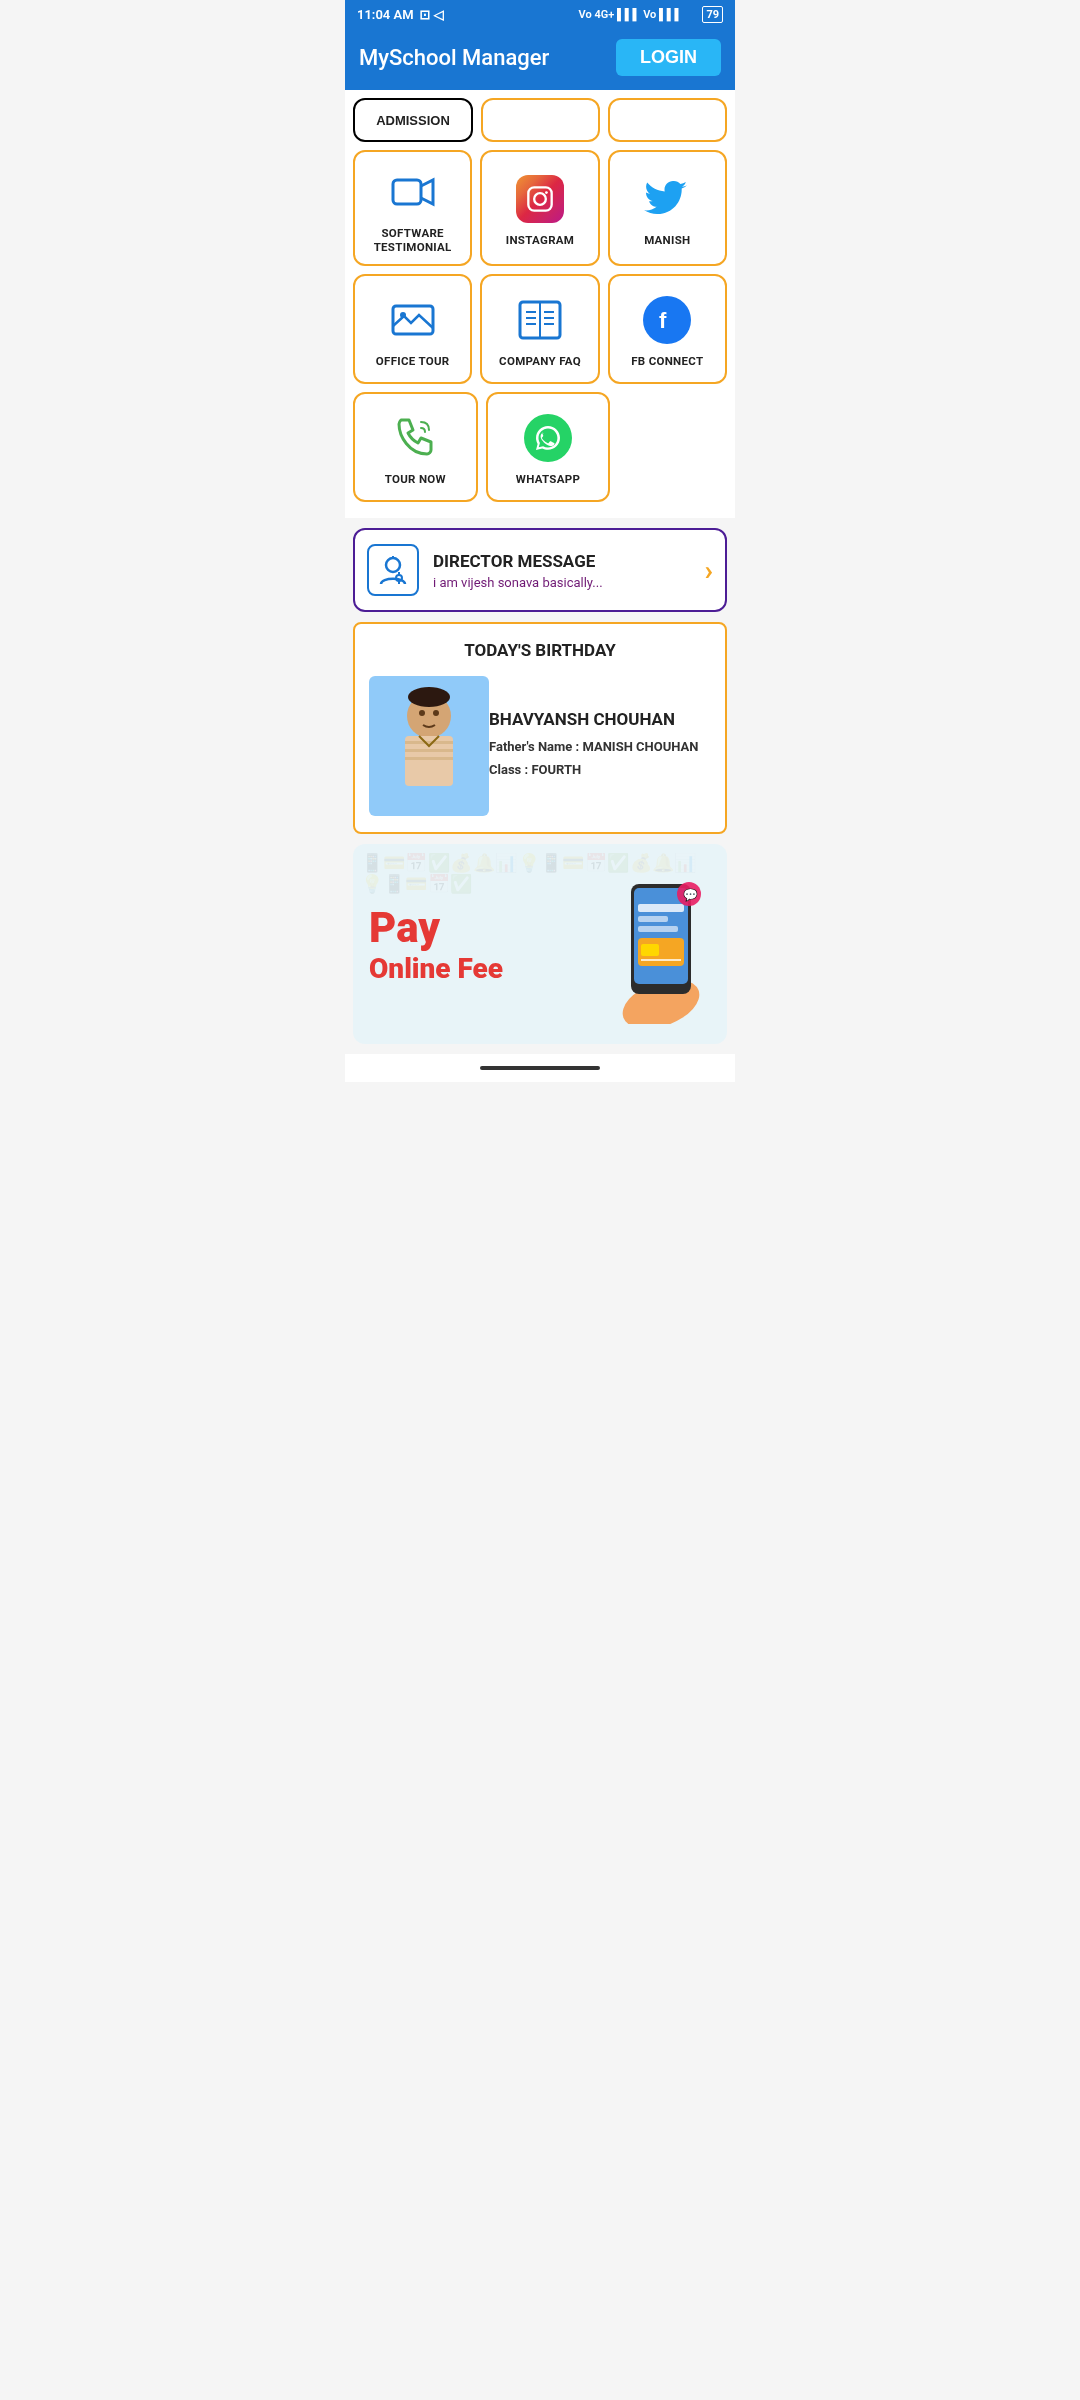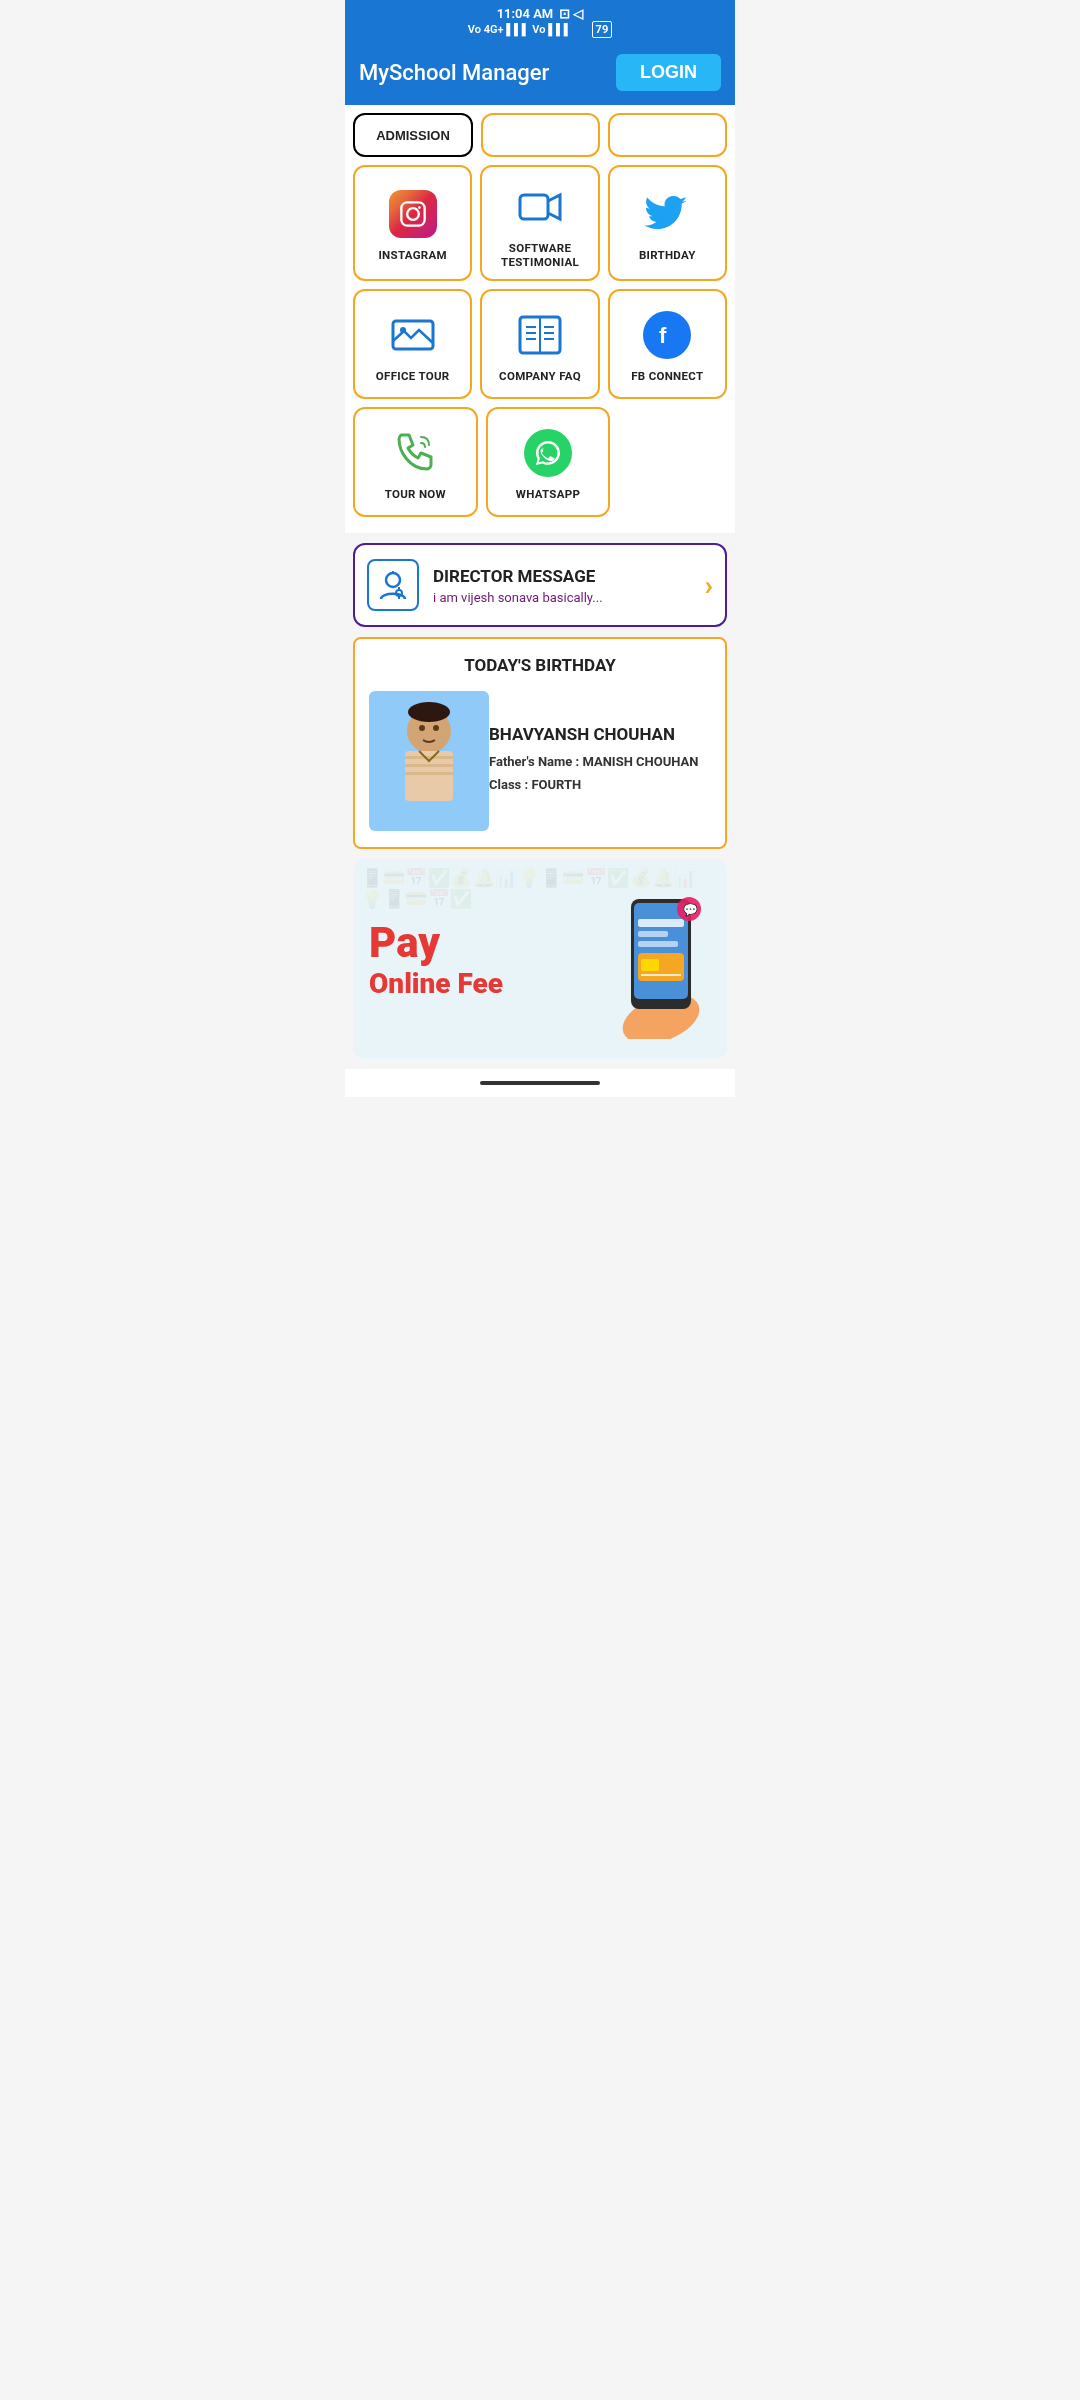--- a/index.html
+++ b/index.html
@@ -15,21 +15,20 @@
     
     .status-bar {
       background: #1976d2;
       color: white;
       display: flex;
       justify-content: space-between;
       align-items: center;
       padding: 6px 12px;
       font-size: 13px;
       font-weight: 600;
-      flex-direction: column;
     }
     .status-left { display: flex; align-items: center; gap: 6px; }
     .status-right { display: flex; align-items: center; gap: 20px; font-size: 11px; }
     .battery-icon {
       border: 1.5px solid white;
       border-radius: 2px;
       padding: 1px 3px;
       font-size: 11px;
       font-weight: bold;
     }
@@ -328,46 +327,46 @@
 
   <div class="admission-row">
     <button class="admission-btn">ADMISSION</button>
     <div class="admission-btn-empty"></div>
     <div class="admission-btn-empty"></div>
   </div>
 
   <div class="grid-row">
     <div class="grid-item">
       <div class="icon-wrap">
+        <svg width="48" height="48" viewBox="0 0 48 48">
+          <rect x="4" y="12" width="28" height="24" rx="4" fill="none" stroke="#1976d2" stroke-width="3"></rect>
+          <polyline points="32,18 44,12 44,36 32,30" fill="none" stroke="#1976d2" stroke-width="3"></polyline>
+        </svg>
+      </div>
+      <span class="label">SOFTWARE TESTIMONIAL</span>
+    </div>
+    <div class="grid-item">
+      <div class="icon-wrap">
         <div class="instagram-icon">
           <svg viewBox="0 0 24 24" fill="white">
             <rect x="2" y="2" width="20" height="20" rx="5" ry="5" fill="none" stroke="white" stroke-width="2"></rect>
             <circle cx="12" cy="12" r="5" fill="none" stroke="white" stroke-width="2"></circle>
             <circle cx="17.5" cy="6.5" r="1.2" fill="white"></circle>
           </svg>
         </div>
       </div>
       <span class="label">INSTAGRAM</span>
     </div>
     <div class="grid-item">
       <div class="icon-wrap">
         <svg width="48" height="48" viewBox="0 0 48 48">
-          <rect x="4" y="12" width="28" height="24" rx="4" fill="none" stroke="#1976d2" stroke-width="3"></rect>
-          <polyline points="32,18 44,12 44,36 32,30" fill="none" stroke="#1976d2" stroke-width="3"></polyline>
-        </svg>
-      </div>
-      <span class="label">SOFTWARE TESTIMONIAL</span>
-    </div>
-    <div class="grid-item">
-      <div class="icon-wrap">
-        <svg width="48" height="48" viewBox="0 0 48 48">
           <path d="M44 10.5c-1.5.7-3.2 1.1-4.9 1.3 1.8-1.1 3.1-2.8 3.7-4.8-1.7 1-3.5 1.7-5.4 2.1A8.6 8.6 0 0 0 30 6c-4.7 0-8.5 3.8-8.5 8.5 0 .7.1 1.3.2 2-7.1-.4-13.3-3.7-17.5-8.9-.7 1.2-1.1 2.6-1.1 4.1 0 2.9 1.5 5.5 3.8 7A8.5 8.5 0 0 1 3 17.6v.1c0 4.1 2.9 7.5 6.8 8.3-.7.2-1.4.3-2.2.3-.5 0-1 0-1.5-.1 1 3.2 4 5.5 7.6 5.6A17.2 17.2 0 0 1 3 35.4c-.6 0-1.2 0-1.8-.1A24.3 24.3 0 0 0 14.4 39c15.7 0 24.3-13 24.3-24.3 0-.4 0-.7 0-1.1A17.4 17.4 0 0 0 44 10.5z" fill="#1da1f2"></path>
         </svg>
       </div>
-      <span class="label">BIRTHDAY</span>
+      <span class="label">MANISH</span>
     </div>
   </div>
 
   <div class="grid-row">
     <div class="grid-item">
       <div class="icon-wrap">
         <svg width="48" height="48" viewBox="0 0 48 48">
           <rect x="4" y="10" width="40" height="28" rx="3" fill="none" stroke="#1976d2" stroke-width="3"></rect>
           <polyline points="4,30 15,20 22,27 30,19 44,32" fill="none" stroke="#1976d2" stroke-width="2.5"></polyline>
           <circle cx="14" cy="19" r="3" fill="#1976d2"></circle>

